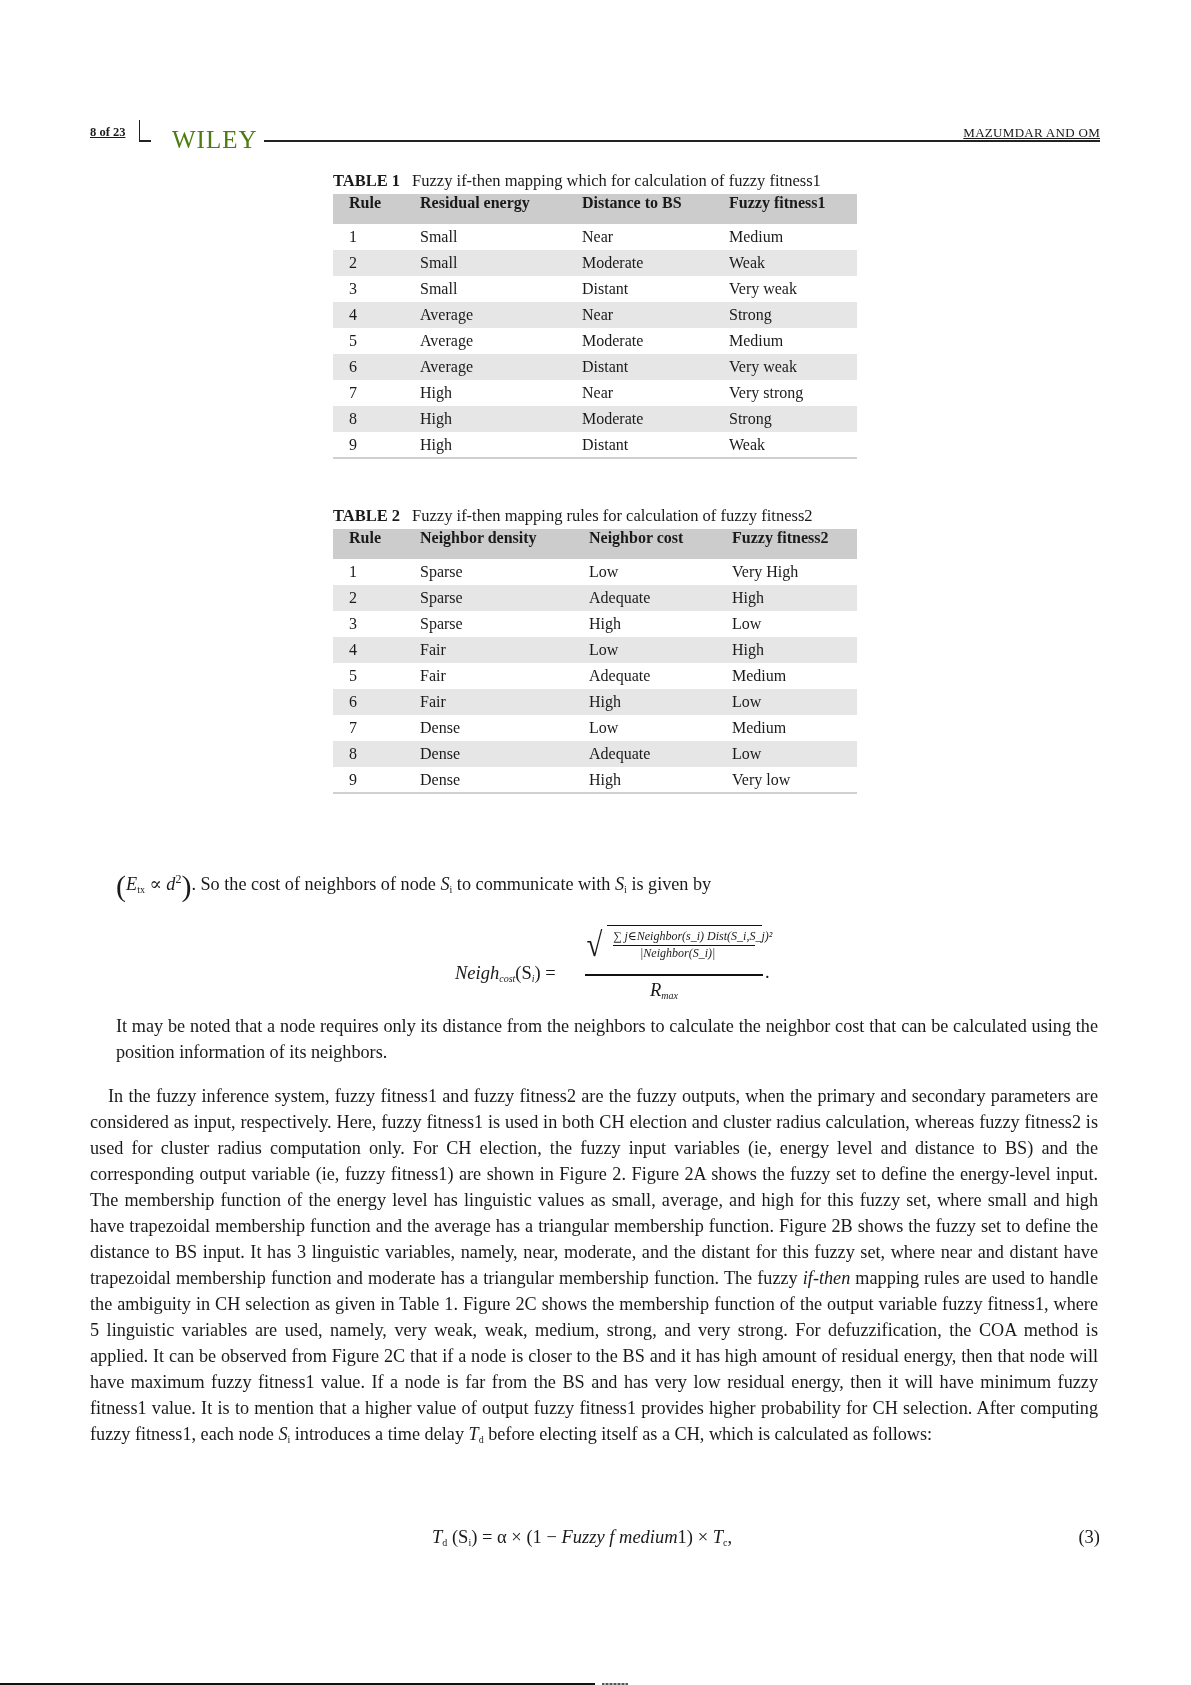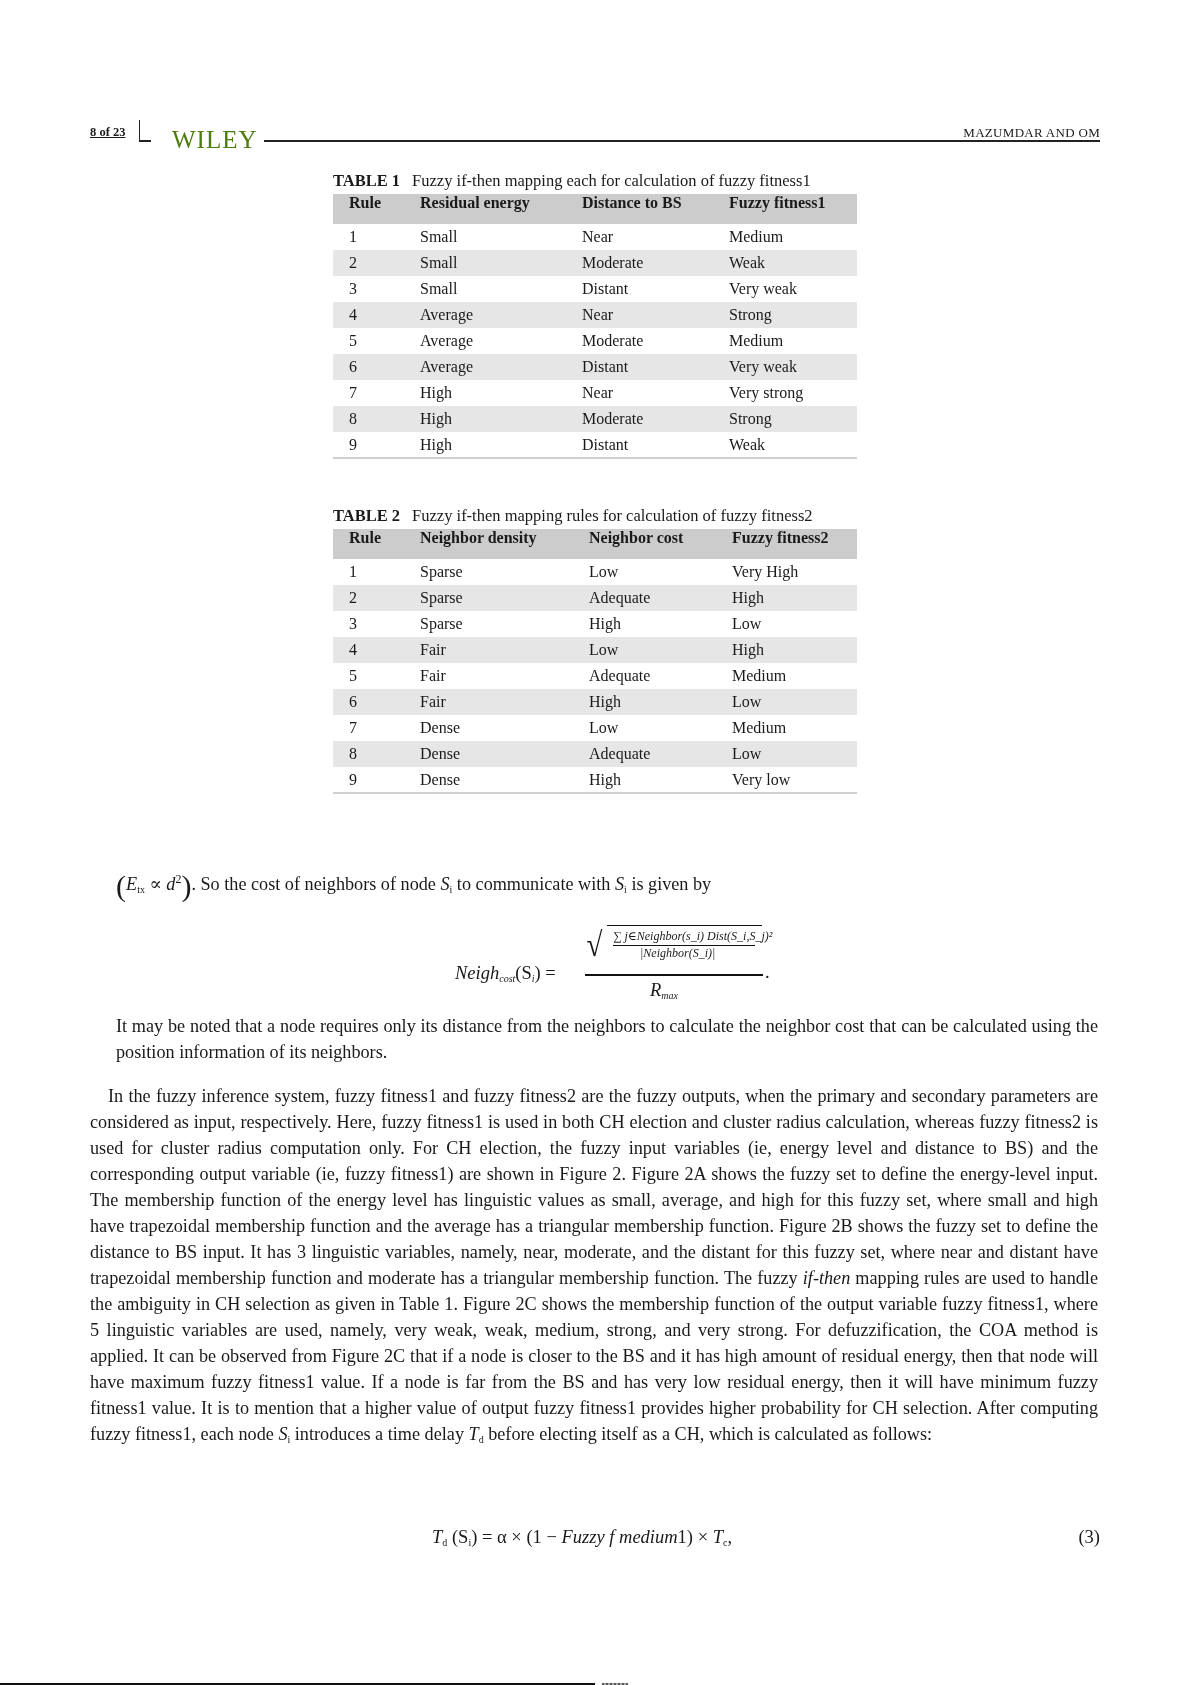--- a/index.html
+++ b/index.html
@@ -26,21 +26,21 @@
   .wiley {
     position: absolute; left: 62px; top: 6px;
     font-size: 25px; letter-spacing: 1px; color: #4d7c0f;
     font-family: "Liberation Serif", serif;
     margin-left: 20px;
   }
   .wiley-line {
     position: absolute; left: 174px; top: 20px; right: 0; height: 1.5px; background: #222;
   }
   .authors {
-    position: absolute; right: 0; top: 5px; font-size: 13px; letter-spacing: 0.3px;
+    position: absolute; right: 0; top: 5px; font-size: 13px; letter-spacing: 0.3px; text-decoration: underline;
   }
 
   
   .table-block { position: absolute; left: 333px; width: 524px; }
   .table-caption { font-size: 16.5px; height: 26px; line-height: 26px; white-space: nowrap; }
   .table-caption .label { font-weight: bold; margin-right: 12px; }
   table.rules {
     width: 524px; border-collapse: collapse; font-size: 16px;
     border-bottom: 2px solid #d0d0d0;
   }
@@ -98,21 +98,21 @@
   <span class="page-num">8 of 23</span>
   <div class="header-vbar"></div>
   <div class="wiley-line-left"></div>
   <span class="wiley">WILEY</span>
   <div class="wiley-line"></div>
   <span class="authors">MAZUMDAR AND OM</span>
 </div>
 
 <div class="table-block t1" style="top:168px;">
   <div class="table-caption">
-    <span class="label">TABLE 1</span><span>Fuzzy if-then mapping each for calculation of fuzzy fitness1</span>
+    <span class="label">TABLE 1</span><span>Fuzzy if-then mapping which for calculation of fuzzy fitness1</span>
   </div>
   <table class="rules t1">
     <thead>
       <tr>
         <th class="c1">Rule</th>
         <th class="c2">Residual energy</th>
         <th class="c3">Distance to BS</th>
         <th class="c4">Fuzzy fitness1</th>
       </tr>
     </thead>

